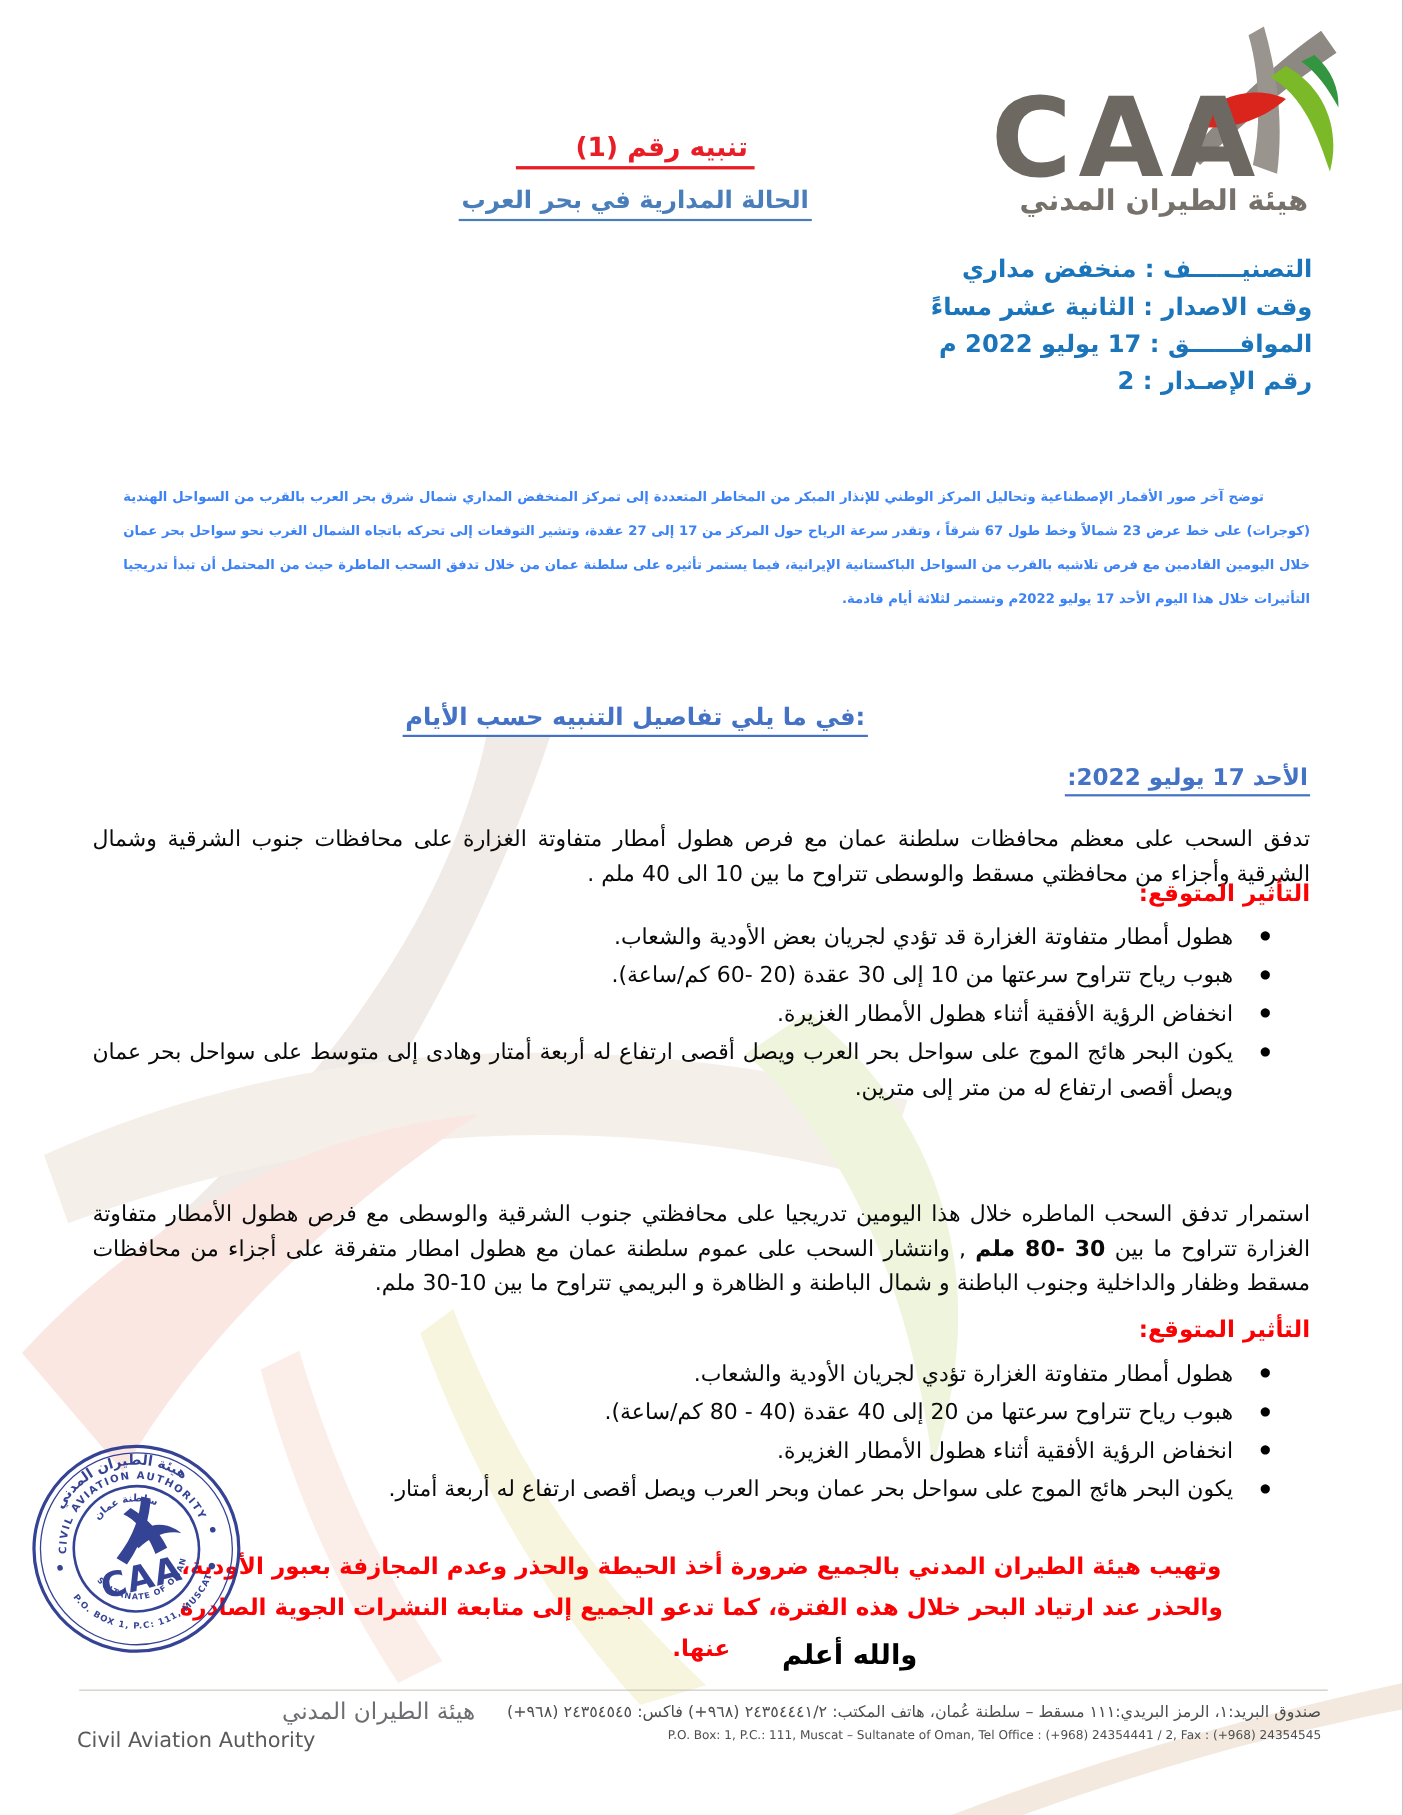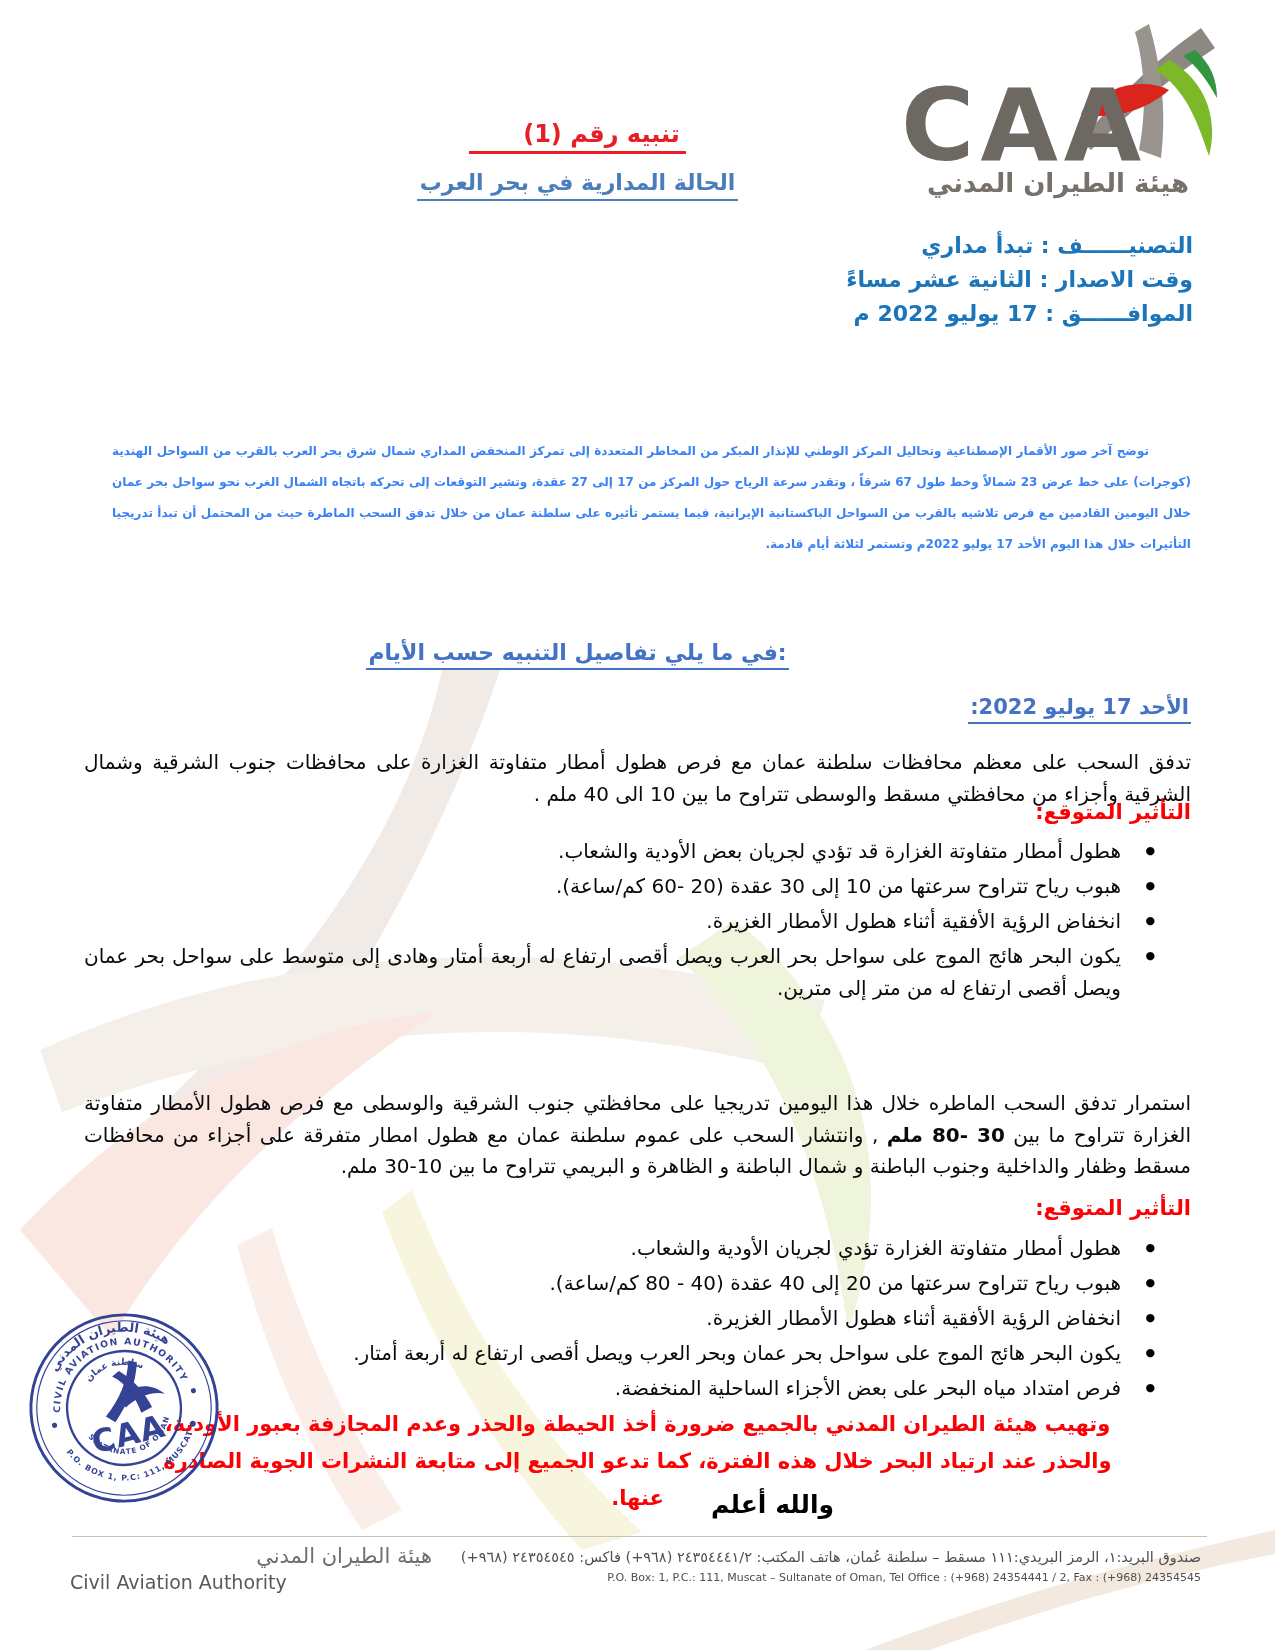--- a/index.html
+++ b/index.html
@@ -95,23 +95,24 @@
     </svg>
     <div class="logo-ar">هيئة الطيران المدني</div>
   </div>
 
   <div id="titles">
     <div><span class="alert-title">تنبيه رقم (1)</span></div>
     <div><span class="alert-subtitle">الحالة المدارية في بحر العرب</span></div>
   </div>
 
   <div id="meta">
-    <div>التصنيــــــف : تبدأ مداري</div>
+    <div>التصنيــــــف : منخفض مداري</div>
     <div>وقت الاصدار : الثانية عشر مساءً</div>
     <div>الموافــــــق : 17 يوليو 2022 م</div>
+    <div>رقم الإصـدار : 2</div>
   </div>
 
   <p id="intro">توضح آخر صور الأقمار الإصطناعية وتحاليل المركز الوطني للإنذار المبكر من المخاطر المتعددة إلى تمركز المنخفض المداري شمال شرق بحر العرب بالقرب من السواحل الهندية (كوجرات) على خط عرض 23 شمالاً وخط طول 67 شرقاً ، وتقدر سرعة الرياح حول المركز من 17 إلى 27 عقدة، وتشير التوقعات إلى تحركه باتجاه الشمال الغرب نحو سواحل بحر عمان خلال اليومين القادمين مع فرص تلاشيه بالقرب من السواحل الباكستانية الإيرانية، فيما يستمر تأثيره على سلطنة عمان من خلال تدفق السحب الماطرة حيث من المحتمل أن تبدأ تدريجيا التأثيرات خلال هذا اليوم الأحد 17 يوليو 2022م وتستمر لثلاثة أيام قادمة.</p>
 
   <div id="details-heading">
     <span class="u-blue">في ما يلي تفاصيل التنبيه حسب الأيام:</span>
   </div>
 
   <div class="section-heading" id="s1-heading" style="top:695px;">
     <span class="u-blue">الأحد 17 يوليو 2022:</span>
@@ -125,21 +126,20 @@
     <li>يكون البحر هائج الموج على سواحل بحر العرب ويصل أقصى ارتفاع له أربعة أمتار وهادى إلى متوسط على سواحل بحر عمان ويصل أقصى ارتفاع له من متر إلى مترين.</li>
   </ul>
 
   <p class="section-body" style="top:1068px;"><span>استمرار تدفق السحب الماطره خلال هذا اليومين تدريجيا على محافظتي جنوب الشرقية والوسطى مع فرص هطول الأمطار متفاوتة الغزارة تتراوح ما بين </span><b>30 -80 ملم</b><span> , وانتشار السحب على عموم سلطنة عمان مع هطول امطار متفرقة على أجزاء من محافظات مسقط وظفار والداخلية وجنوب الباطنة و شمال الباطنة و الظاهرة و البريمي تتراوح ما بين 10-30 ملم.</span></p>
   <div class="impact-heading" style="top:1196px;">التأثير المتوقع:</div>
   <ul class="bullets" style="top:1232px;">
     <li>هطول أمطار متفاوتة الغزارة تؤدي لجريان الأودية والشعاب.</li>
     <li>هبوب رياح تتراوح سرعتها من 20 إلى 40 عقدة (40 - 80 كم/ساعة).</li>
     <li>انخفاض الرؤية الأفقية أثناء هطول الأمطار الغزيرة.</li>
     <li>يكون البحر هائج الموج على سواحل بحر عمان وبحر العرب ويصل أقصى ارتفاع له أربعة أمتار.</li>
-    <li>فرص امتداد مياه البحر على بعض الأجزاء الساحلية المنخفضة.</li>
   </ul>
 
   <div id="warning">وتهيب هيئة الطيران المدني بالجميع ضرورة أخذ الحيطة والحذر وعدم المجازفة بعبور الأودية، والحذر عند ارتياد البحر خلال هذه الفترة، كما تدعو الجميع إلى متابعة النشرات الجوية الصادرة عنها.</div>
 
   <div id="closing">والله أعلم</div>
 
   <svg id="stamp" viewBox="0 0 200 200" aria-hidden="true">
     <defs>
       <path id="arcTop" d="M 22,100 A 78,78 0 0 1 178,100"></path>
       <path id="arcTop2" d="M 35,100 A 65,65 0 0 1 165,100"></path>

